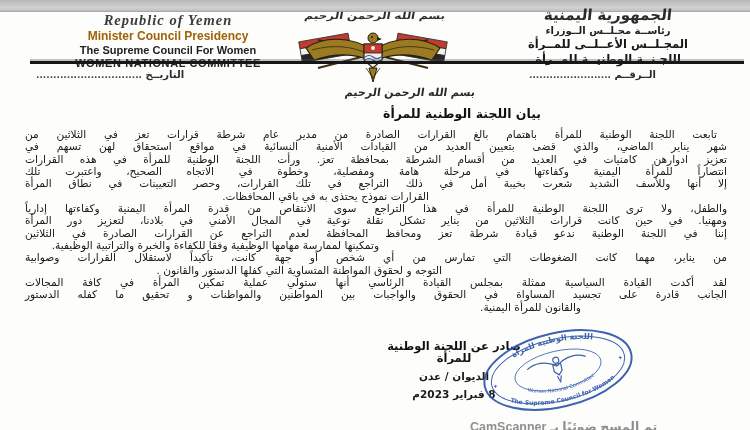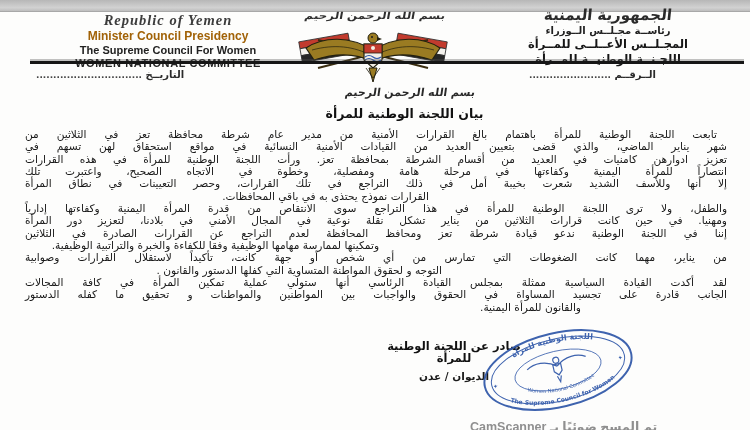--- a/index.html
+++ b/index.html
@@ -29,21 +29,21 @@
   #hdr-rule{left:30px;top:61px;width:714px;height:0;border-top:3px solid #161616;box-shadow:0 -2px 0 rgba(80,80,80,.35);}
 
   .meta-row{top:69px;font-size:10px;font-weight:bold;color:#2b2b2b;white-space:nowrap;}
   #meta-left{left:36px;width:170px;}
   .dots{color:#444;letter-spacing:1px;font-size:9px;}
   #meta-right{left:486px;direction:rtl;width:170px;}
 
   
   #basmala{left:300px;top:86px;width:220px;text-align:center;direction:rtl;
      font-size:11px;color:#2a2a2a;font-weight:bold;transform:skewX(-8deg);}
-  #doc-title{left:292px;top:106px;width:225px;text-align:center;direction:rtl;
+  #doc-title{left:316px;top:106px;width:225px;direction:rtl;
      font-size:12.5px;font-weight:bold;color:#111;}
 
   #body-text{left:25px;top:128px;width:702px;direction:rtl;}
   .bl{font-size:10.6px;line-height:12.35px;color:#191919;text-align:justify;text-align-last:justify;
       white-space:normal;font-weight:500;}
   .bl.indent{padding-right:10px;}
   .bl.end{text-align-last:right;}
   .bl.s5{padding-right:298px;}
   .bl.s9{padding-right:348px;}
   .bl.s12{padding-right:285px;}
@@ -130,40 +130,41 @@
   </div>
   <div id="meta-right" class="abs meta-row">
     <span>الــرقــم</span>
     <span class="dots">........................</span>
   </div>
 
   <div id="basmala" class="abs">بسم الله الرحمن الرحيم</div>
   <div id="doc-title" class="abs">بيان اللجنة الوطنية للمرأة</div>
 
   <div id="body-text" class="abs">
-    <div class="bl indent">تابعت اللجنة الوطنية للمرأة باهتمام بالغ القرارات الأمنية من مدير عام شرطة محافظة تعز في الثلاثين من</div>
+    <div class="bl indent">تابعت اللجنة الوطنية للمرأة باهتمام بالغ القرارات الصادرة من مدير عام شرطة قرارات تعز في الثلاثين من</div>
     <div class="bl">شهر يناير الماضي، والذي قضى بتعيين العديد من القيادات الأمنية النسائية في مواقع استحقاق لهن تسهم في</div>
     <div class="bl">تعزيز ادوارهن كامنيات في العديد من أقسام الشرطة بمحافظة تعز. ورأت اللجنة الوطنية للمرأة في هذه القرارات</div>
     <div class="bl">انتصاراً للمرأة اليمنية وكفاءتها في مرحلة هامة ومفصلية، وخطوة في الاتجاه الصحيح، واعتبرت تلك</div>
     <div class="bl">إلا أنها وللأسف الشديد شعرت بخيبة أمل في ذلك التراجع في تلك القرارات، وحصر التعيينات في نطاق المرأة</div>
     <div class="bl end s5">القرارات نموذج يحتذى به في باقي المحافظات.</div>
     <div class="bl">والطفل، ولا ترى اللجنة الوطنية للمرأة في هذا التراجع سوى الانتقاص من قدرة المرأة اليمنية وكفاءتها إدارياً</div>
     <div class="bl">ومهنيا. في حين كانت قرارات الثلاثين من يناير تشكل نقلة نوعية في المجال الأمني في بلادنا، لتعزيز دور المرأة</div>
     <div class="bl">إننا في اللجنة الوطنية ندعو قيادة شرطة تعز ومحافظ المحافظة لعدم التراجع عن القرارات الصادرة في الثلاثين</div>
     <div class="bl end s9">وتمكينها لممارسة مهامها الوظيفية وفقا للكفاءة والخبرة والتراتبية الوظيفية.</div>
     <div class="bl">من يناير، مهما كانت الضغوطات التي تمارس من أي شخص أو جهة كانت، تأكيداً لاستقلال القرارات وصوابية</div>
     <div class="bl end s12">التوجه و لحقوق المواطنة المتساوية التي كفلها الدستور والقانون .</div>
     <div class="bl">لقد أكدت القيادة السياسية ممثلة بمجلس القيادة الرئاسي أنها ستولي عملية تمكين المرأة في كافة المجالات</div>
     <div class="bl">الجانب قادرة على تجسيد المساواة في الحقوق والواجبات بين المواطنين والمواطنات و تحقيق ما كفله الدستور</div>
     <div class="bl end s16">والقانون للمرأة اليمنية.</div>
   </div>
 
   <div id="sig" class="abs">
     <div class="sig1">صادر عن اللجنة الوطنية للمرأة</div>
     <div class="sig2">الديوان / عدن</div>
+    <div class="sig2">8 فبراير 2023م</div>
   </div>
 
   <div id="stamp-wrap" class="abs">
     <svg width="156" height="80" viewBox="0 0 156 80">
       <defs>
         <path id="arcTop" d="M 10,42 A 68,30 0 0 1 146,42"></path>
         <path id="arcBotOut" d="M 8,40 A 70,32 0 0 0 148,40"></path>
         <path id="arcBotIn" d="M 32,40 A 46,21 0 0 0 124,40"></path>
       </defs>
       <ellipse cx="78" cy="40" rx="75" ry="37" fill="none" stroke="#2e56a8" stroke-width="2"></ellipse>

